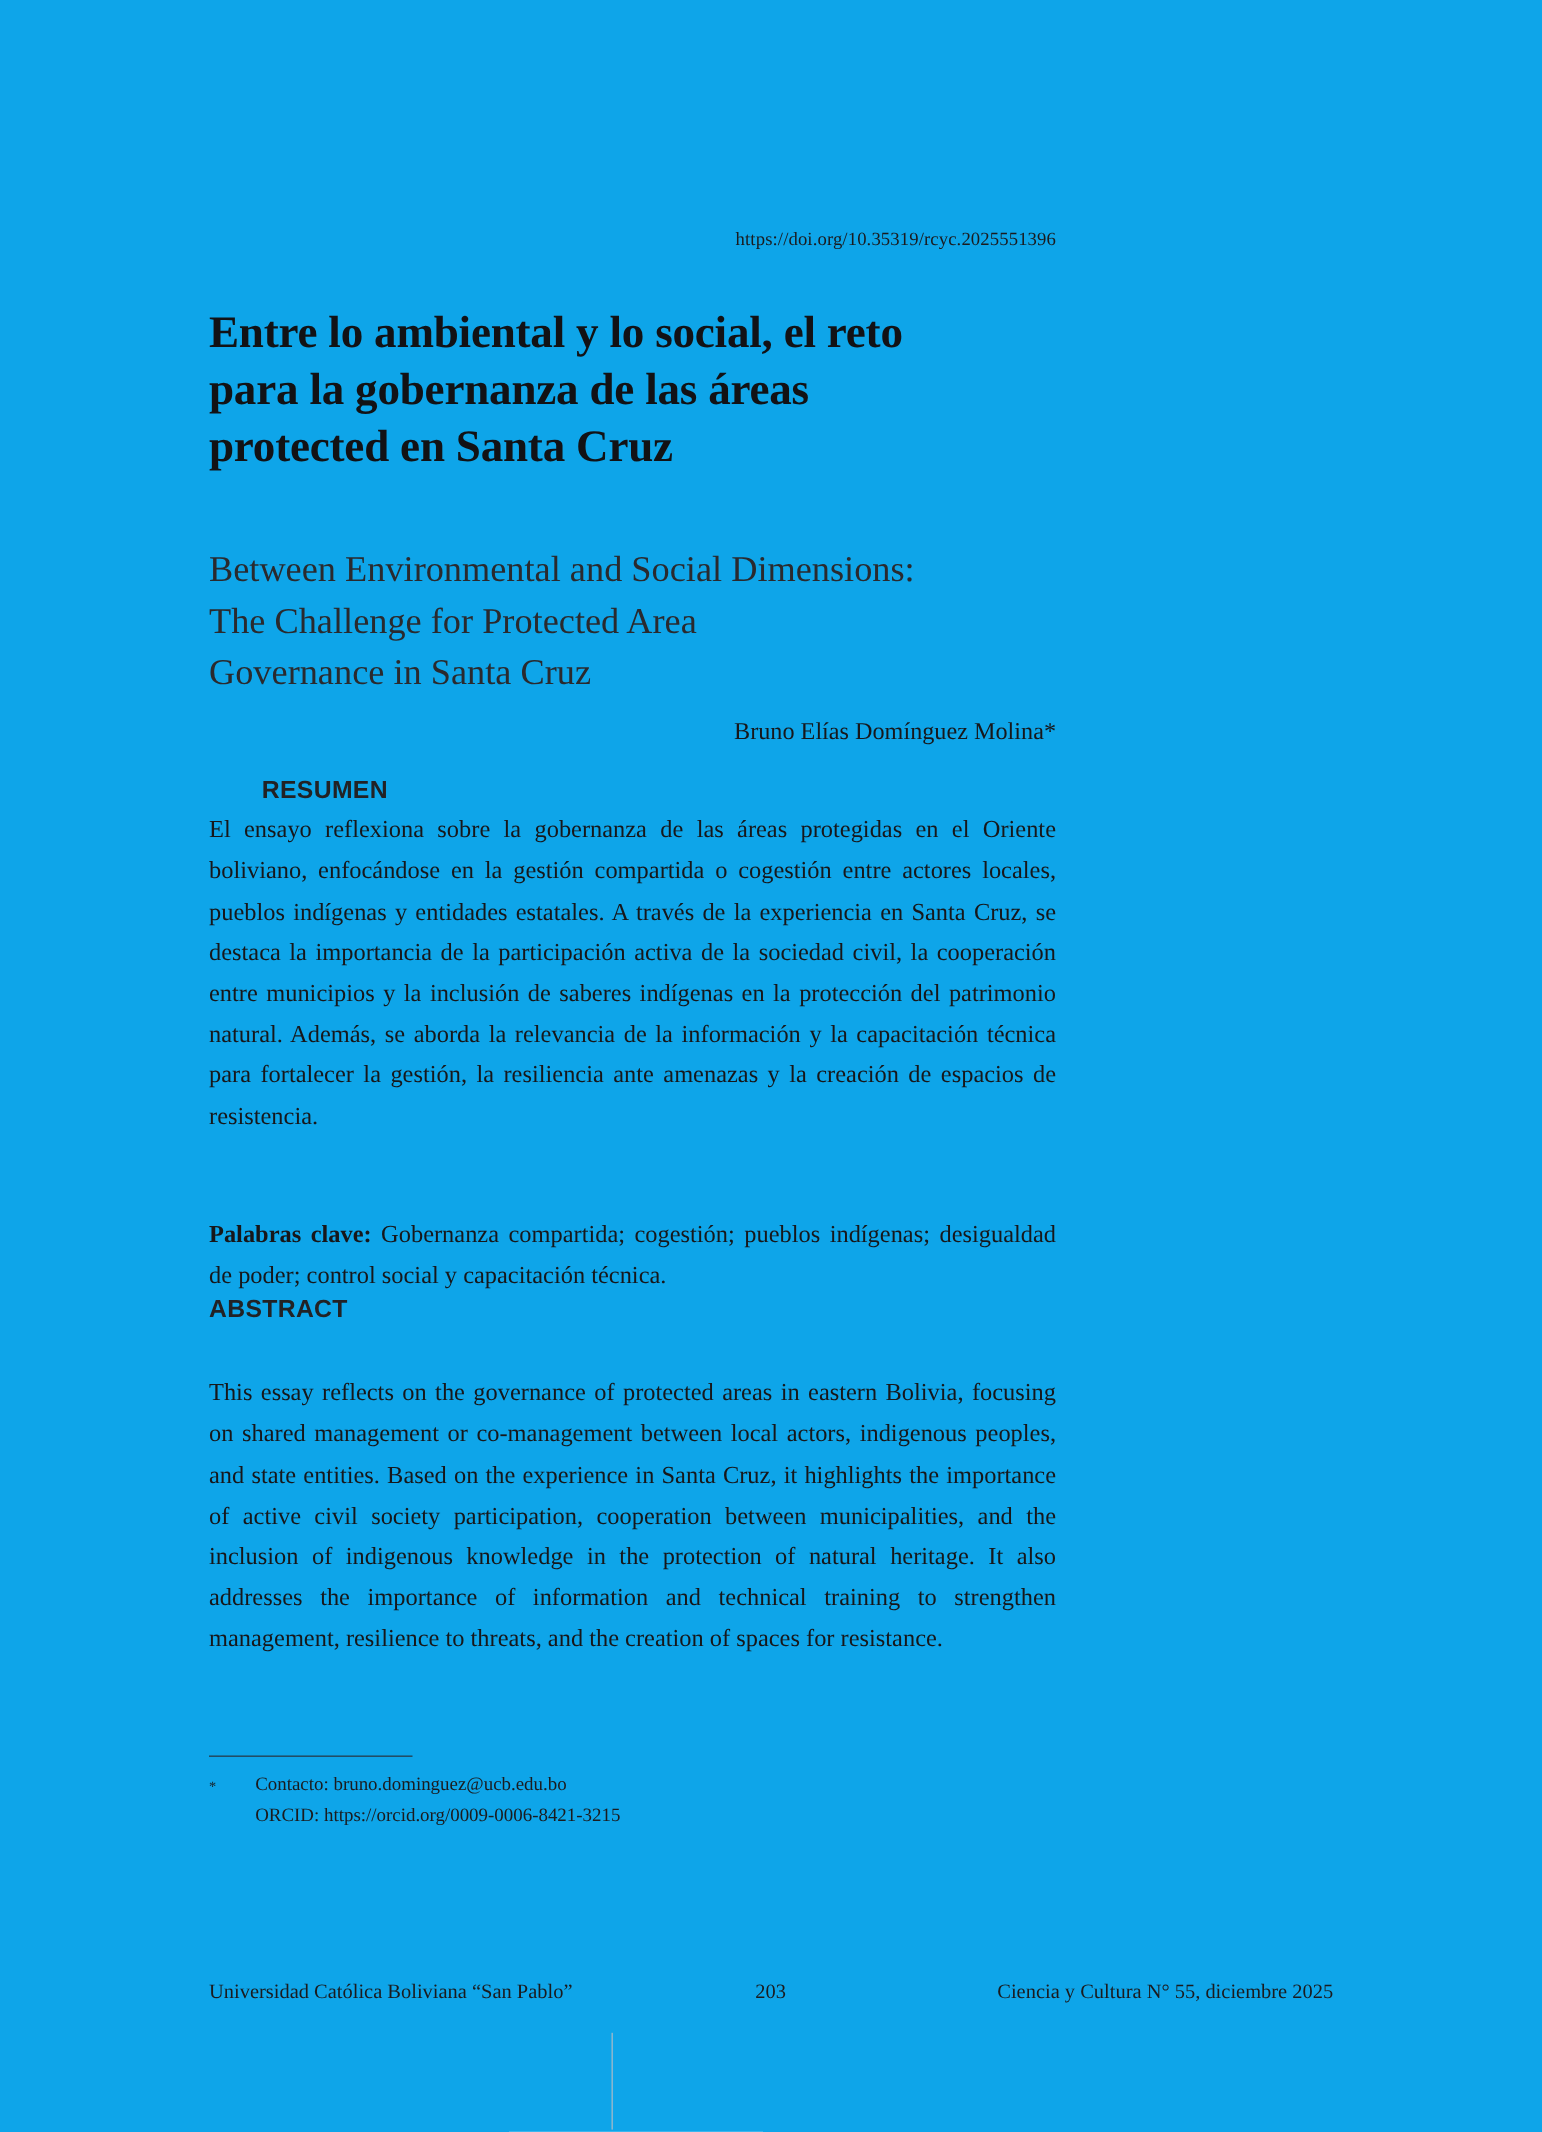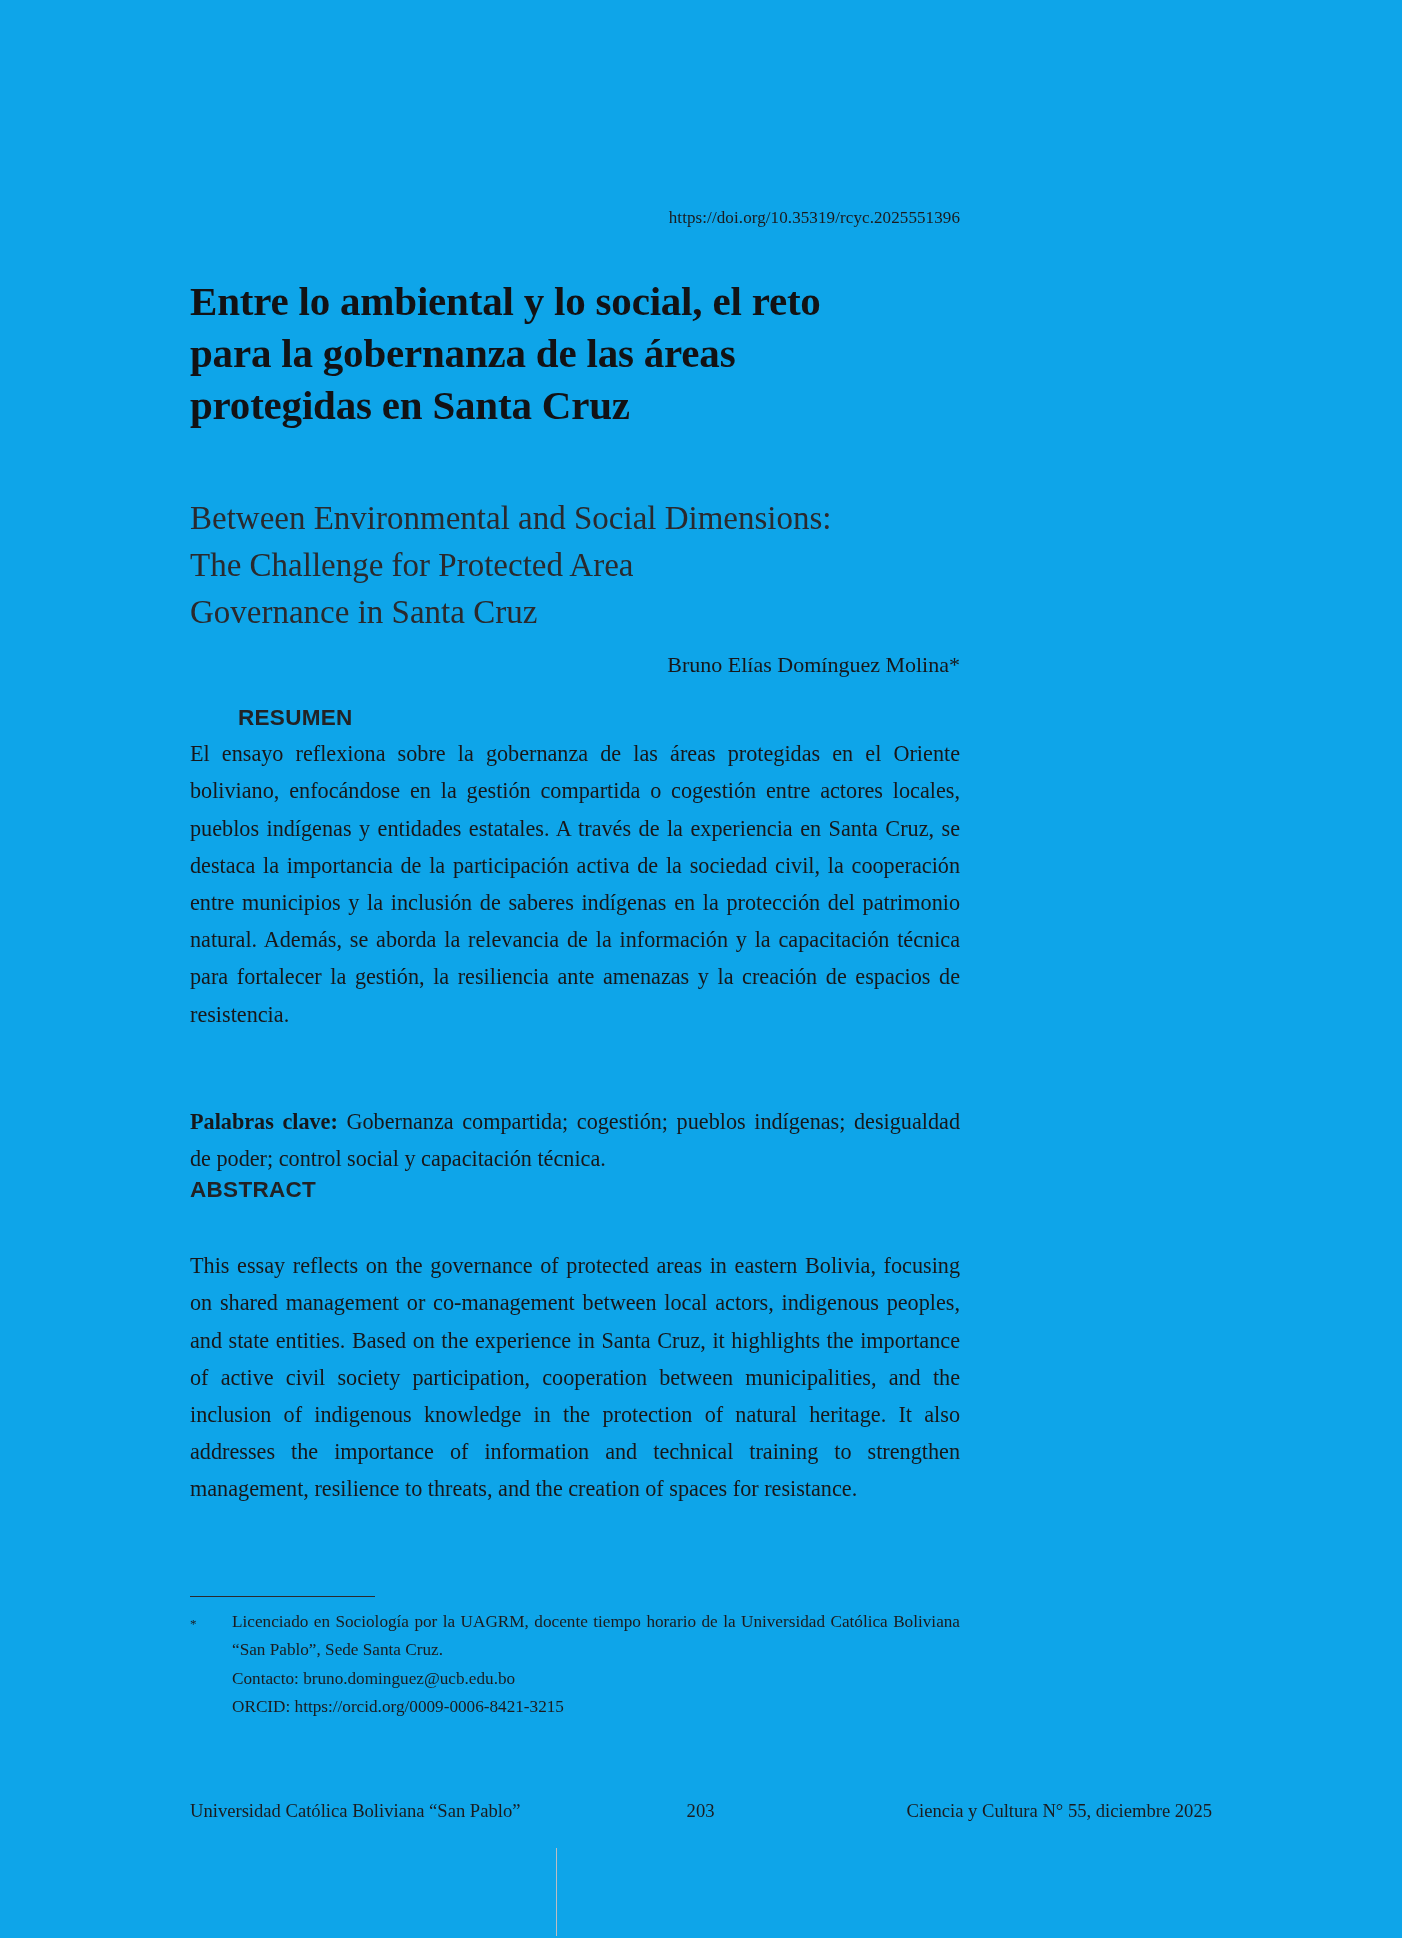--- a/index.html
+++ b/index.html
@@ -166,21 +166,21 @@
 
 <div class="page">
 
   <div class="col doi-row">
     <span class="doi">https://doi.org/10.35319/rcyc.2025551396</span>
   </div>
 
   <h1 class="col title-es">
     <span class="ln">Entre lo ambiental y lo social, el reto</span>
     <span class="ln">para la gobernanza de las áreas</span>
-    <span class="ln">protegidas en Santa Cruz</span>
+    <span class="ln">protected en Santa Cruz</span>
   </h1>
 
   <h2 class="col title-en">
     <span class="ln">Between Environmental and Social Dimensions:</span>
     <span class="ln">The Challenge for Protected Area</span>
     <span class="ln">Governance in Santa Cruz</span>
   </h2>
 
   <div class="col author-row">
     <span class="author">Bruno Elías Domínguez Molina</span><span class="author star">*</span>
@@ -191,21 +191,20 @@
 
   <p class="col body-par par-keywords"><span class="kw-label">Palabras clave: </span><span>Gobernanza compartida; cogestión; pueblos indígenas; desigualdad de poder; control social y capacitación técnica.</span></p>
 
   <div class="col sec-head head-abstract">ABSTRACT</div>
   <p class="col body-par par-abstract">This essay reflects on the governance of protected areas in eastern Bolivia, focusing on shared management or co-management between local actors, indigenous peoples, and state entities. Based on the experience in Santa Cruz, it highlights the importance of active civil society participation, cooperation between municipalities, and the inclusion of indigenous knowledge in the protection of natural heritage. It also addresses the importance of information and technical training to strengthen management, resilience to threats, and the creation of spaces for resistance.</p>
 
   <div class="footnote-rule"></div>
   <div class="col footnote">
     <span class="fn-marker">*</span>
     <span class="fn-body">
-      <span class="fn-line-just" style="display:block;">Licenciado en Sociología por la UAGRM, docente tiempo horario de la Universidad Católica Boliviana “San Pablo”, Sede Santa Cruz.</span>
       <span class="fn-line">Contacto: bruno.dominguez@ucb.edu.bo</span>
       <span class="fn-line">ORCID: https://orcid.org/0009-0006-8421-3215</span>
     </span>
   </div>
 
   <div class="footer">
     <span class="footer-left">Universidad Católica Boliviana “San Pablo”</span>
     <span class="footer-center">203</span>
     <span class="footer-right">Ciencia y Cultura N° 55, diciembre 2025</span>
   </div>

